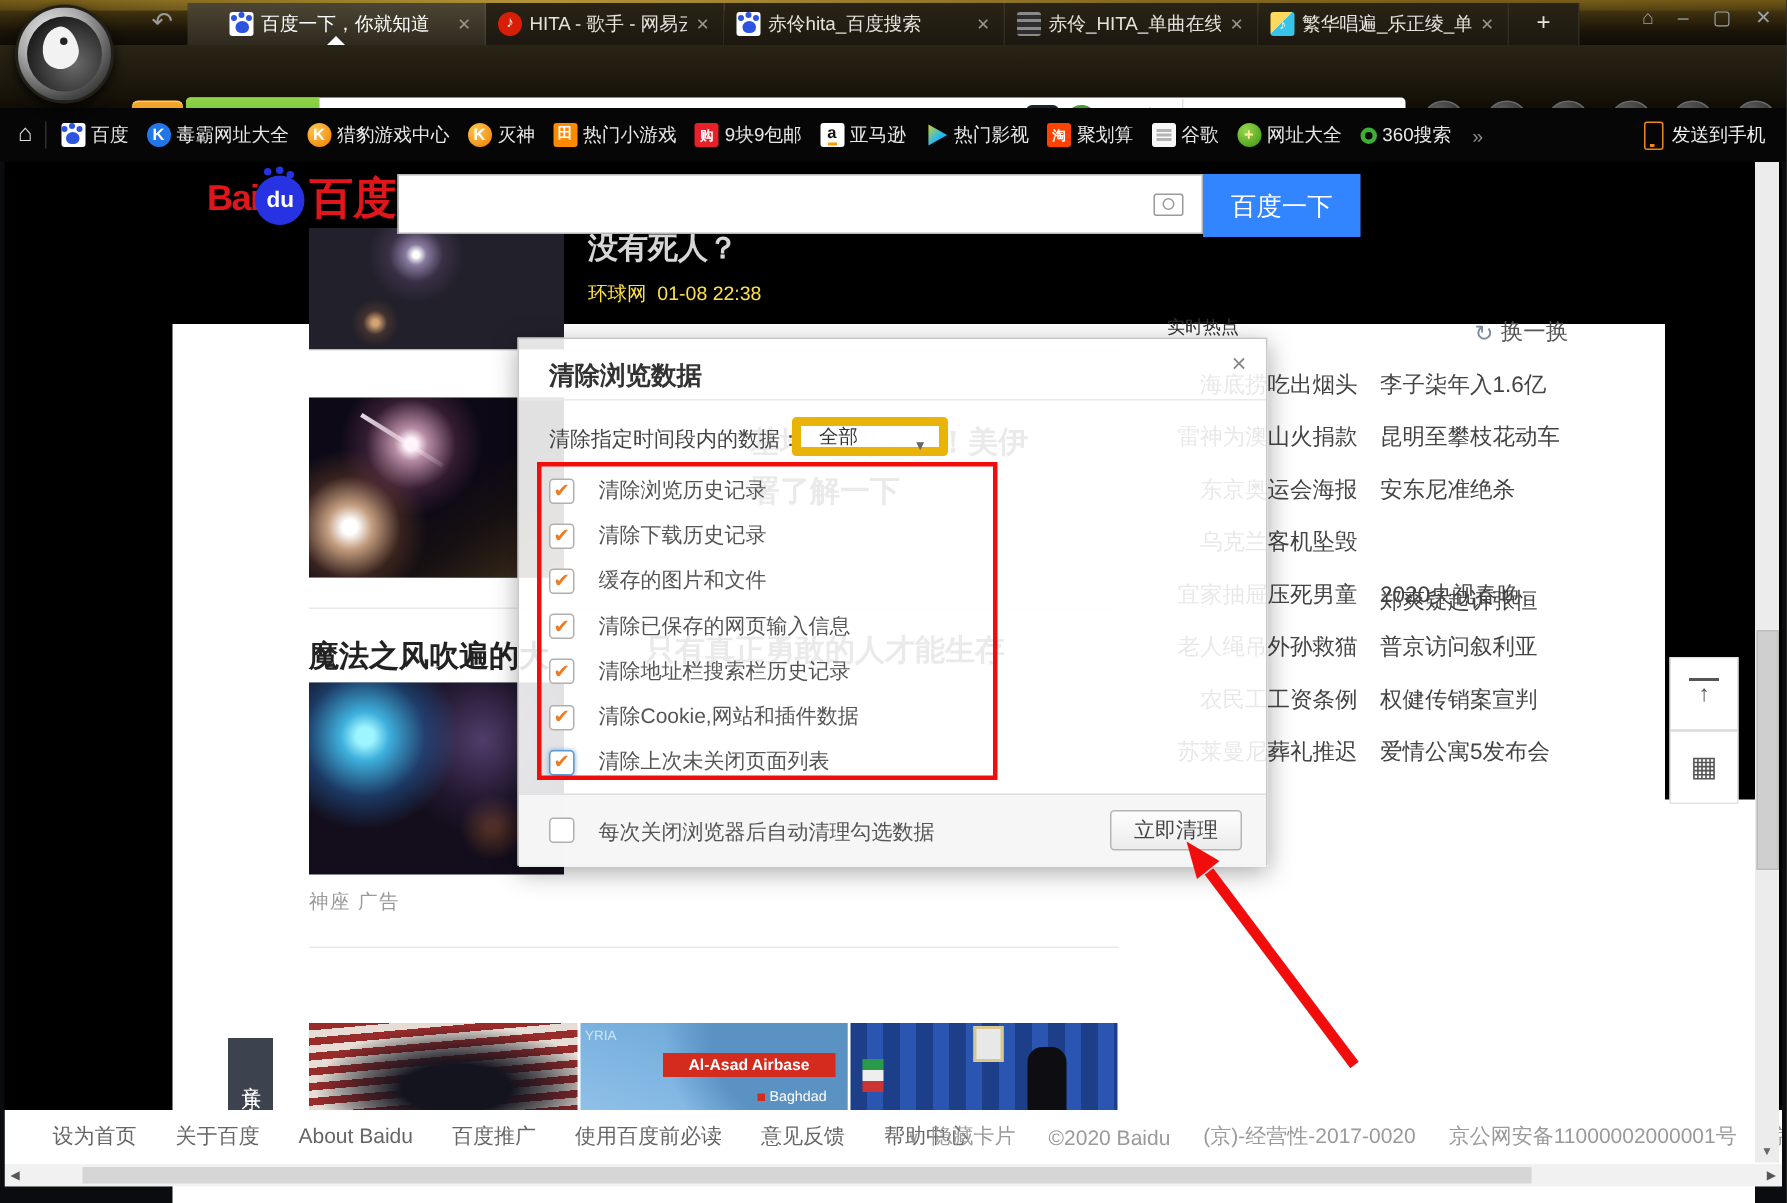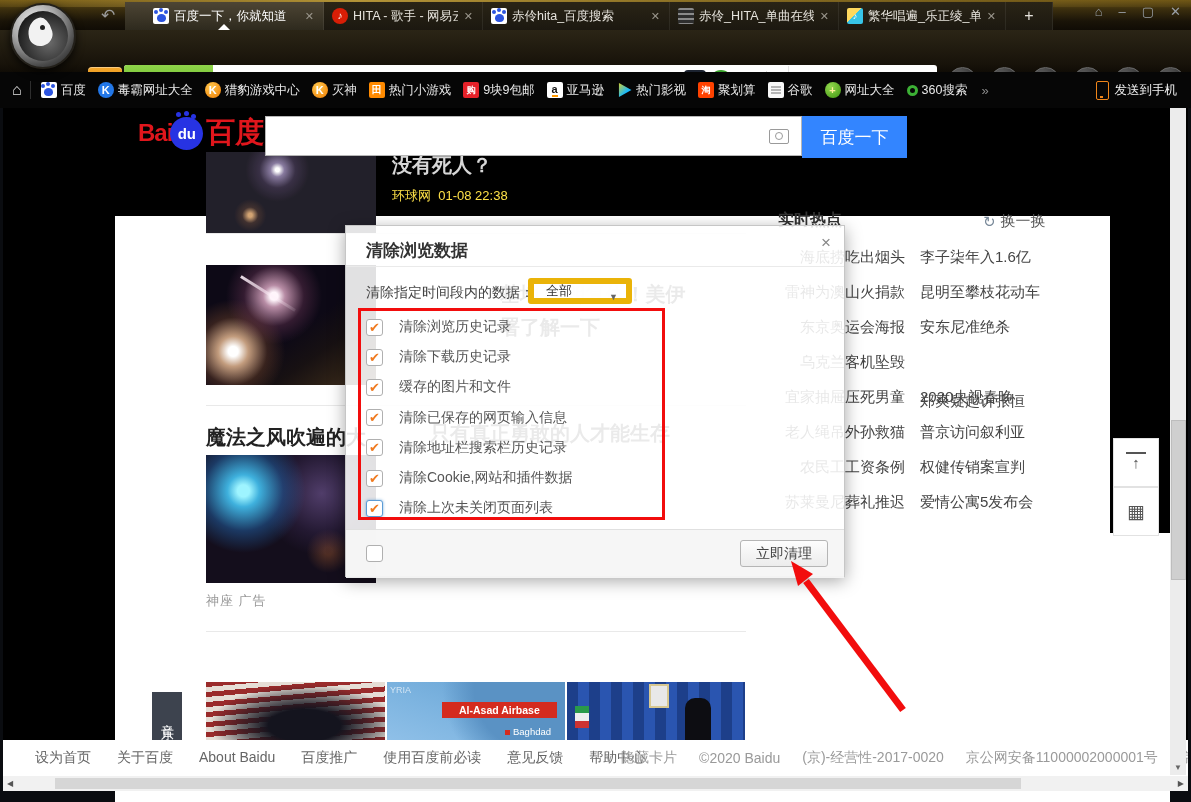--- a/index.html
+++ b/index.html
@@ -170,21 +170,21 @@
     repeating-linear-gradient(90deg,#1d3f8a 0 11px,#2a55b0 11px 22px);overflow:hidden;}
   .iranflag{position:absolute;left:8px;top:24px;width:14px;height:22px;
     background:linear-gradient(180deg,#2a9a4a 0 33%,#eee 33% 66%,#c33 66%);}
   .portrait{position:absolute;left:82px;top:2px;width:16px;height:20px;background:#e8e8e8;border:2px solid #d8c890;}
   .leader{position:absolute;left:118px;top:16px;width:26px;height:42px;border-radius:10px 10px 0 0;background:#0d0d12;}
 
   
   .hid{position:absolute;font-size:20px;font-weight:bold;color:#555;z-index:2;white-space:nowrap;}
 
   
-  .hot-title{position:absolute;left:778px;top:210px;font-size:16px;font-weight:bold;color:#333;z-index:2;}
+  .hot-title{position:absolute;left:778px;top:210px;font-size:12px;font-weight:normal;color:#333;z-index:2;}
   .hot-refresh{position:absolute;left:983px;top:212px;font-size:15px;color:#555;z-index:2;display:flex;gap:5px;align-items:center;}
   .hot-refresh .ric{color:#7a8a9a;font-size:15px;}
   .hotcol{position:absolute;z-index:2;font-size:15px;color:#444;}
   .hotleft{left:705px;top:247px;width:200px;text-align:right;}
   .hotright{left:920px;top:247px;width:185px;}
   .hotrow{position:absolute;left:0;width:100%;height:20px;line-height:20px;white-space:nowrap;overflow:hidden;}
 
   
   .fbtn{position:absolute;left:1113px;width:46px;height:49px;background:#fff;border:1px solid #e2e2e2;
     box-sizing:border-box;display:flex;align-items:center;justify-content:center;z-index:3;color:#555;}
@@ -505,20 +505,21 @@
           <span class="cbx">✔</span>
           <span class="optlabel">清除Cookie,网站和插件数据</span>
         </div>
         <div class="opt" style="top: 273.2px;">
           <span class="cbx focus">✔</span>
           <span class="optlabel">清除上次未关闭页面列表</span>
         </div>
       </div>
     <div class="dlg-foot">
       <span class="cbx"></span>
+      <span class="autolabel">每次关闭浏览器后自动清理勾选数据</span>
       <div class="clearbtn">立即清理</div>
     </div>
   </div>
 
   <div class="redbox"></div>
   <svg class="redarrow" width="150" height="175">
     <line x1="125" y1="158" x2="28" y2="29" stroke="#f20d0d" stroke-width="7"></line>
     <polygon points="13,9 35,22 20,34" fill="#f20d0d"></polygon>
   </svg>
 

